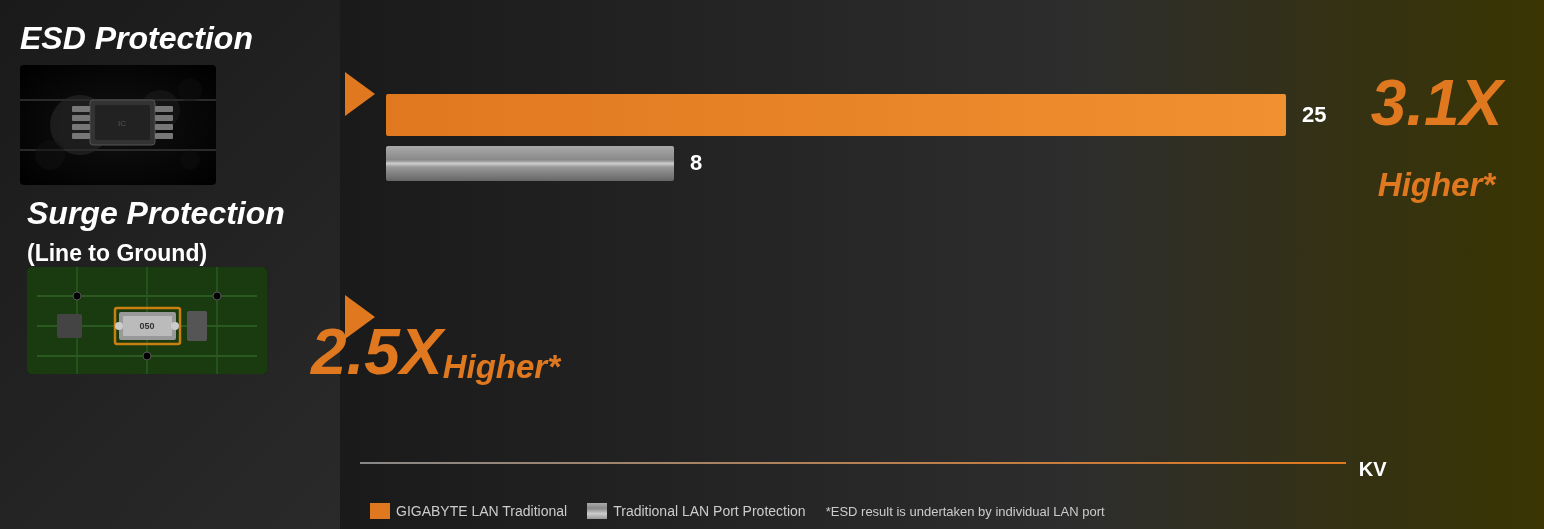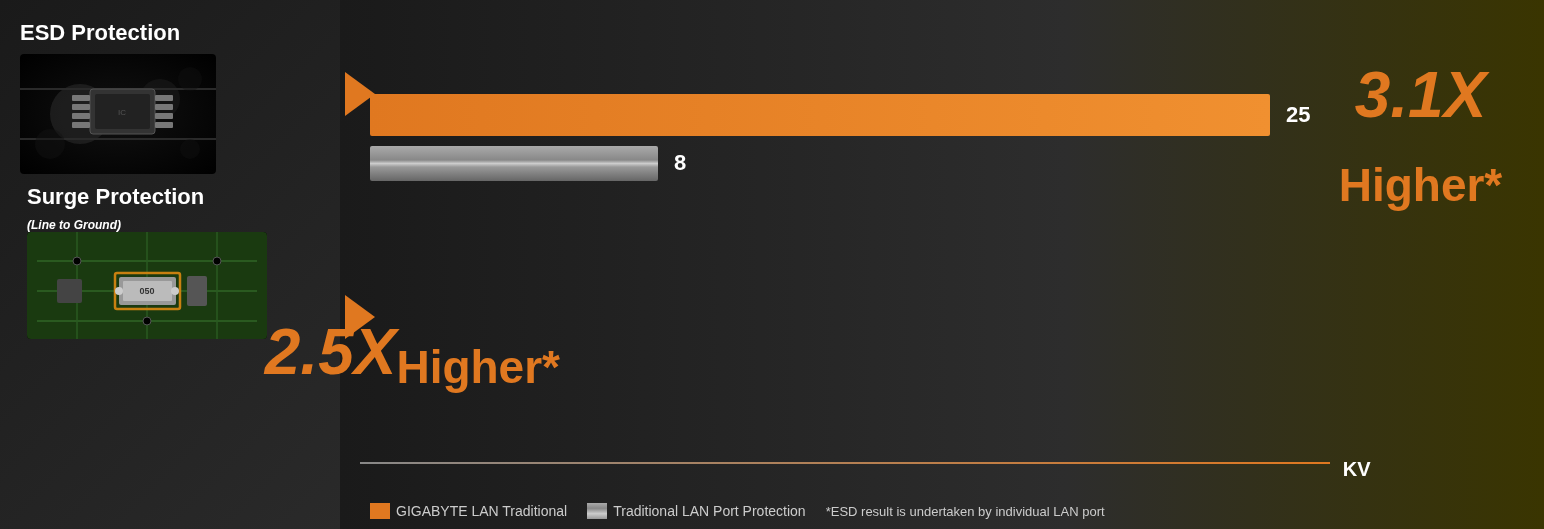--- a/index.html
+++ b/index.html
@@ -22,35 +22,35 @@
       background: linear-gradient(135deg, #1a1a1a 0%, #2a2a2a 100%);
       display: flex;
       flex-direction: column;
       justify-content: flex-start;
       padding: 20px 10px 0 20px;
       position: relative;
     }
 
     .section-title {
       color: #ffffff;
-      font-size: 22px;
+      font-size: 32px;
       font-weight: 900;
+      font-style: italic;
       margin-bottom: 8px;
     }
 
     .section2 {
       margin-top: 10px;
       padding-left: 7px;
     }
 
     .subtitle {
       color: #ffffff;
-      font-size: 12px;
+      font-size: 23px;
       font-weight: 700;
-      font-style: italic;
     }
 
     
     .chart-area {
       flex: 1;
       height: 529px;
       background: linear-gradient(to right, #1a1a1a 0%, #2d2d2d 60%, #3a3500 100%);
       position: relative;
       display: flex;
       flex-direction: column;
@@ -61,20 +61,21 @@
       height: 0;
       border-top: 22px solid transparent;
       border-bottom: 22px solid transparent;
       border-left: 30px solid #e07820;
     }
 
     .bar-row {
       display: flex;
       align-items: center;
       gap: 8px;
+      margin-left: 16px;
     }
 
     .bar-orange {
       height: 42px;
       background: linear-gradient(to right, #e07820, #f09030);
       border-radius: 2px;
       position: relative;
       display: flex;
       align-items: center;
     }
@@ -98,22 +99,23 @@
     .multiplier-value {
       color: #e07820;
       font-size: 64px;
       font-weight: 900;
       font-style: italic;
       line-height: 1;
     }
 
     .multiplier-label {
       color: #e07820;
-      font-size: 46px;
+      font-size: 33px;
       font-weight: 700;
+      font-style: italic;
       margin-top: 31px;
     }
 
     
     .x-axis {
       position: absolute;
       bottom: 65px;
       left: 20px;
       right: 220px;
       height: 2px;

